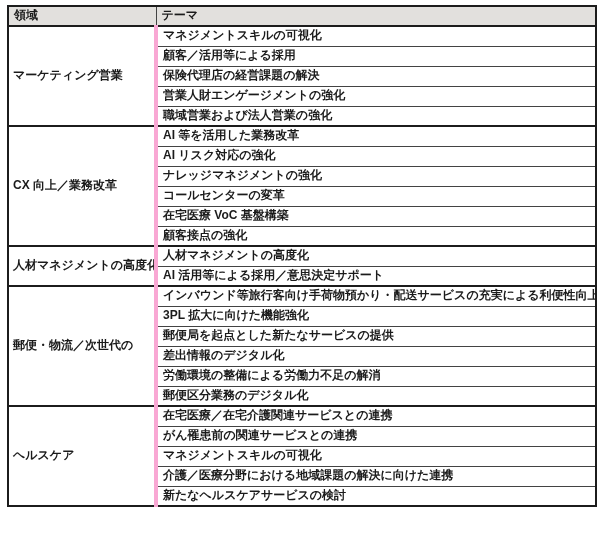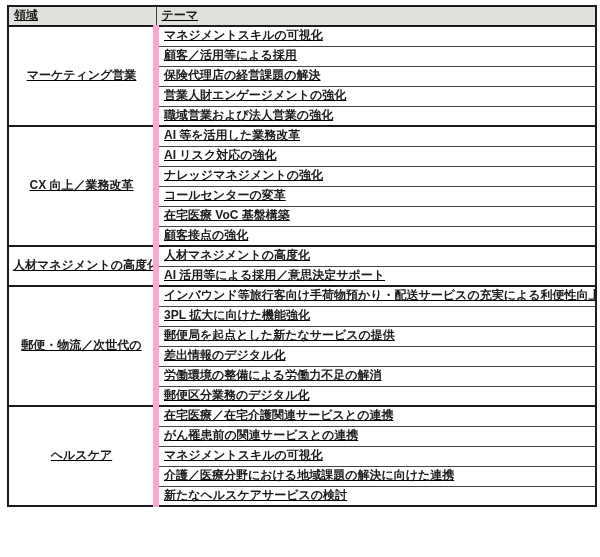--- a/index.html
+++ b/index.html
@@ -16,21 +16,20 @@
     height: 557px;
     padding: 5px 5px 5px 7px;
     background: #ffffff;
     overflow: hidden;
   }
   table.themes {
     border-collapse: collapse;
     table-layout: fixed;
     width: 588px;
     border: 2px solid #1c1c1c;
-    text-decoration: underline;
   }
   col.c-area  { width: 148px; }
   col.c-theme { width: 440px; }
   th, td {
     border: 1px solid #434343;
     box-sizing: border-box;
     height: 20px;
     padding: 0 5px;
     font-size: 12px;
     line-height: 1.15;
@@ -41,22 +40,21 @@
     white-space: nowrap;
     overflow: hidden;
   }
   thead th {
     background: #e2e0dd;
     border-bottom: 2px solid #1c1c1c;
     font-weight: 600;
   }
   td.area {
     padding: 0 3px 0 4px;
-    border-right: 6px solid #f9a8d4;
-    text-align: center;
+    border-right: 4px solid #f9a8d4;
   }
   tr.sec-start td {
     border-top: 2px solid #1c1c1c;
   }
 </style>
 </head>
 <body>
 
 <div class="page">
   <table class="themes">

